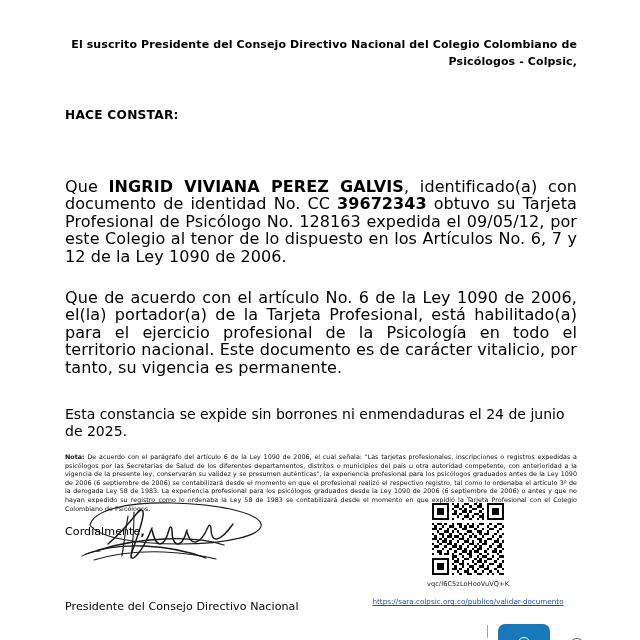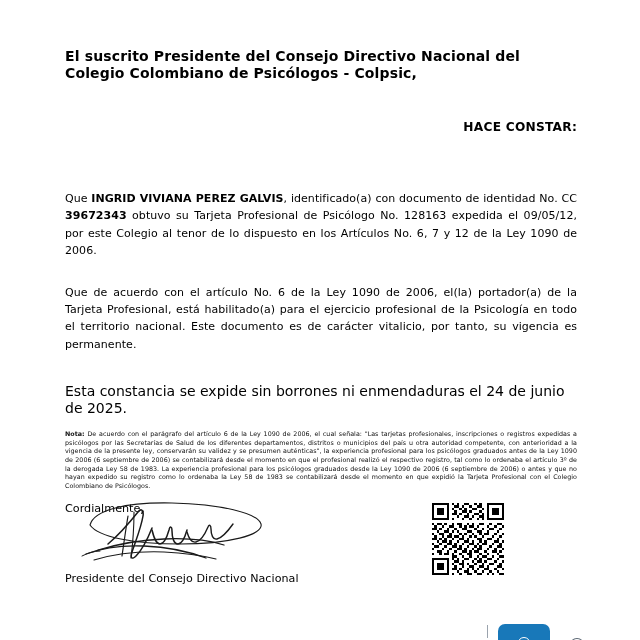--- a/index.html
+++ b/index.html
@@ -27,41 +27,41 @@
 
   .content {
     position: absolute;
     left: 65px;
     top: 0;
     width: 512px;
   }
 
   
   .doc-header {
-    margin-top: 48px;
-    text-align: left;
-    font-size: 14px;
+    margin-top: 36px;
+    text-align: right;
+    font-size: 11px;
     line-height: 17px;
     font-weight: 700;
     letter-spacing: 0.01em;
   }
 
   .hace-constar {
     margin-top: 38px;
-    text-align: right;
+    text-align: left;
     font-size: 12.2px;
     font-weight: 700;
     letter-spacing: 0.02em;
   }
 
   
   .body-para {
     margin-top: 0;
     text-align: justify;
-    font-size: 11px;
+    font-size: 16px;
     line-height: 17.4px;
     letter-spacing: 0.005em;
   }
   #para-1 { margin-top: 56px; }
   #para-2 { margin-top: 24px; }
 
   .body-para b { font-weight: 700; }
 
   .constancia {
     margin-top: 30px;
@@ -102,21 +102,21 @@
     position: absolute;
     left: 65px;
     top: 576px;
     font-size: 11.1px;
     font-weight: 700;
     letter-spacing: 0.015em;
   }
   .signer-title {
     position: absolute;
     left: 65px;
-    top: 572px;
+    top: 600px;
     font-size: 11.1px;
     letter-spacing: 0.005em;
   }
 
   
   .qr-block {
     position: absolute;
     left: 356px;
     top: 503px;
     width: 224px;
@@ -480,22 +480,24 @@
         <rect x="8" y="28" width="1" height="1"></rect>
           <rect x="11" y="28" width="1" height="1"></rect>
           <rect x="14" y="28" width="2" height="1"></rect>
           <rect x="18" y="28" width="2" height="1"></rect>
           <rect x="22" y="28" width="1" height="1"></rect>
           <rect x="24" y="28" width="1" height="1"></rect>
           <rect x="27" y="28" width="2" height="1"></rect>
       </g>
     </svg>
 
-
-
+    <div class="qr-hash">vqc/I6C5zLoHooVuVQ+K</div>
+
+
+    <a class="qr-link" href="#">https://sara.colpsic.org.co/publico/validar-documento</a>
   </div>
 
   <div class="floating-toolbar">
     <div class="tool-divider"></div>
     <div class="tool-primary">
       <span class="glyph"></span>
     </div>
     <div class="tool-secondary">
       <span class="glyph"></span>
     </div>

